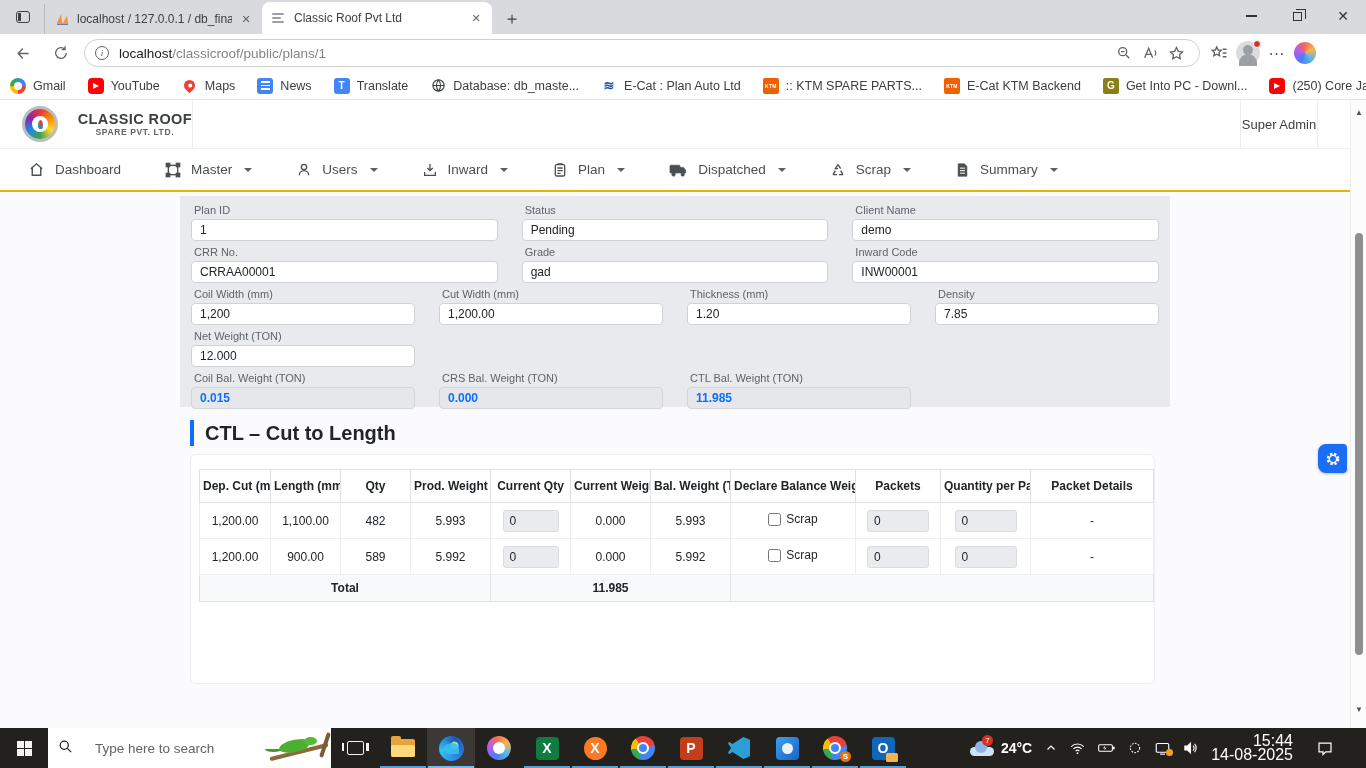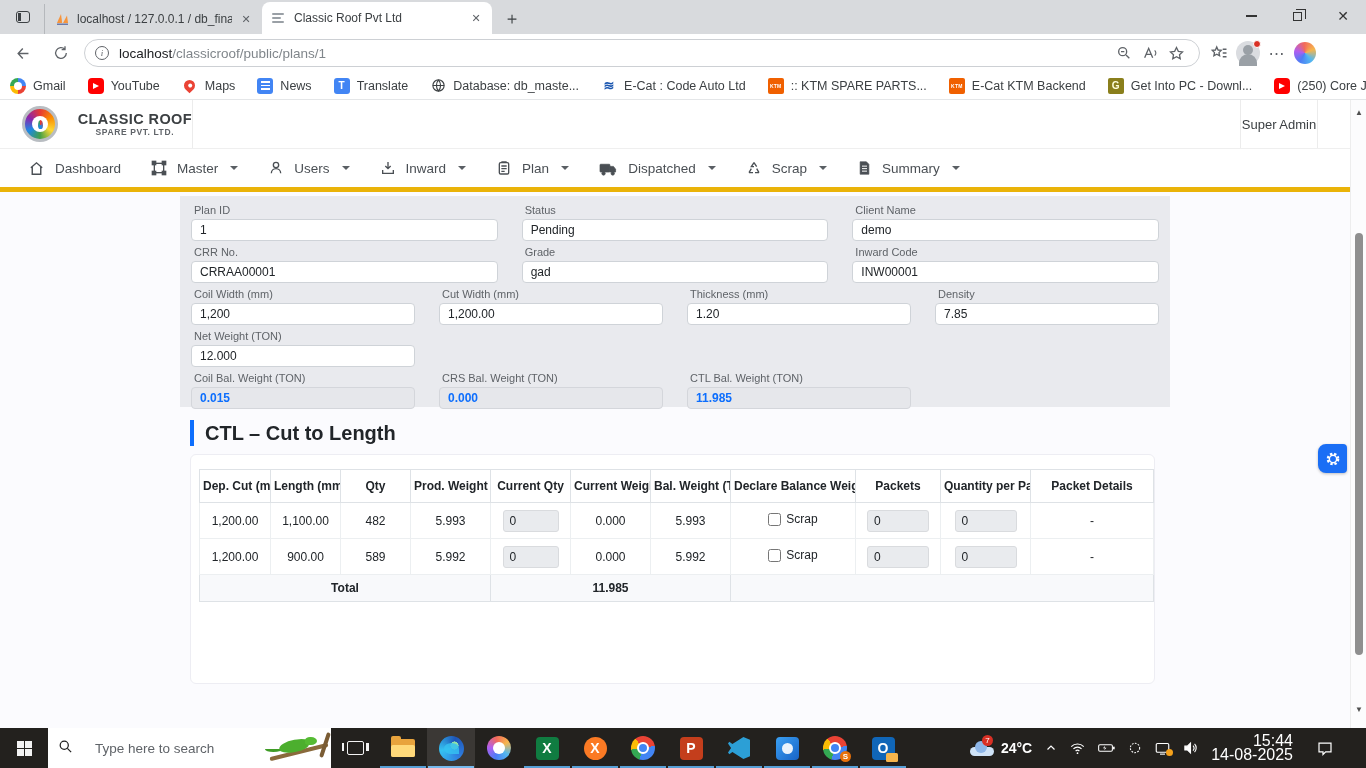--- a/index.html
+++ b/index.html
@@ -69,21 +69,21 @@
   .viewport { position:absolute; left:0; top:100px; width:1366px; height:628px; background:#fbfbfe; }
   .app-header { position:absolute; left:0; top:0; width:1366px; height:48px; background:#fff; }
   .logo-block { position:absolute; left:10px; top:0; width:183px; height:48px; border-right:1px solid #ececec; display:flex; align-items:center; gap:8px; padding-left:12px;justify-content:space-between; }
   .emblem { width:36px; height:36px; border-radius:50%; background:conic-gradient(#e53935,#fb8c00,#fdd835,#43a047,#1e88e5,#8e24aa,#e53935); border:3px solid #b9bdc2; position:relative; }
   .emblem::after { content:""; position:absolute; inset:7px; background:#fff; border-radius:50%; }
   .emblem i { position:absolute; left:13px; top:11px; width:5px; height:9px; background:conic-gradient(#e53935,#1e88e5,#43a047); border-radius:50% 50% 50% 50%/60% 60% 40% 40%; z-index:1; }
   .brand-text .l1 { font-size:14.5px; font-weight:bold; color:#3c4043; letter-spacing:.4px; }
   .brand-text .l2 { font-size:8.5px; font-weight:bold; color:#5f6368; letter-spacing:.6px; text-align:center; }
   .user-block { position:absolute; right:48px; top:0; height:48px; width:78px; border-left:1px solid #ececec; border-right:1px solid #ececec; display:flex; align-items:center; justify-content:center; font-size:13px; color:#3c4043; }
 
-  .app-nav { position:absolute; left:0; top:48px; width:1366px; height:44px; background:#fff; border-top:1px solid #efefef; border-bottom:5px solid #eab308; display:flex; align-items:center; padding-left:28px; gap:30px; }
+  .app-nav { position:absolute; left:0; top:48px; width:1366px; height:44px; background:#fff; border-top:1px solid #efefef; border-bottom:2px solid #eab308; display:flex; align-items:center; padding-left:28px; gap:44px; }
   .nav-item { display:flex; align-items:center; gap:10px; color:#4a4f54; font-size:13.5px; }
   .nav-item svg { stroke:#4a4f54; }
   .caret { width:0; height:0; border-left:4px solid transparent; border-right:4px solid transparent; border-top:4.5px solid #5a5f64; margin-left:2px; }
 
   .content { position:absolute; left:0; top:92px; width:1366px; height:505px; background:#fbfbfe; }
   .form-panel { position:absolute; left:180px; top:4px; width:990px; height:211px; background:#e9eaee; padding:7px 11px 0 11px; }
   .frow { display:grid; gap:24px; margin-bottom:4px; }
   .cols3 { grid-template-columns:repeat(3,1fr); }
   .cols4 { grid-template-columns:repeat(4,1fr); }
   .field label { display:block; font-size:11px; color:#5f6368; margin:1px 0 3px 3px; }
@@ -288,21 +288,21 @@
         <span class="bm-ic ic-globe">
           <svg width="15" height="15" viewBox="0 0 24 24" fill="none" stroke="#3c4043" stroke-width="1.8">
             <circle cx="12" cy="12" r="9"></circle>
             <path d="M3 12 h18 M12 3 a14 14 0 0 1 0 18 M12 3 a14 14 0 0 0 0 18"></path>
           </svg>
         </span>
         <span>Database: db_maste...</span>
       </span>
     <span class="bm">
         <span class="bm-ic ic-bajaj">≋</span>
-        <span>E-Cat : Code Auto Ltd</span>
+        <span>E-Cat : Plan Auto Ltd</span>
       </span>
     <span class="bm">
         <span class="bm-ic ic-ktm">KTM</span>
         <span>:: KTM SPARE PARTS...</span>
       </span>
     <span class="bm">
         <span class="bm-ic ic-ktm">KTM</span>
         <span>E-Cat KTM Backend</span>
       </span>
     <span class="bm">

